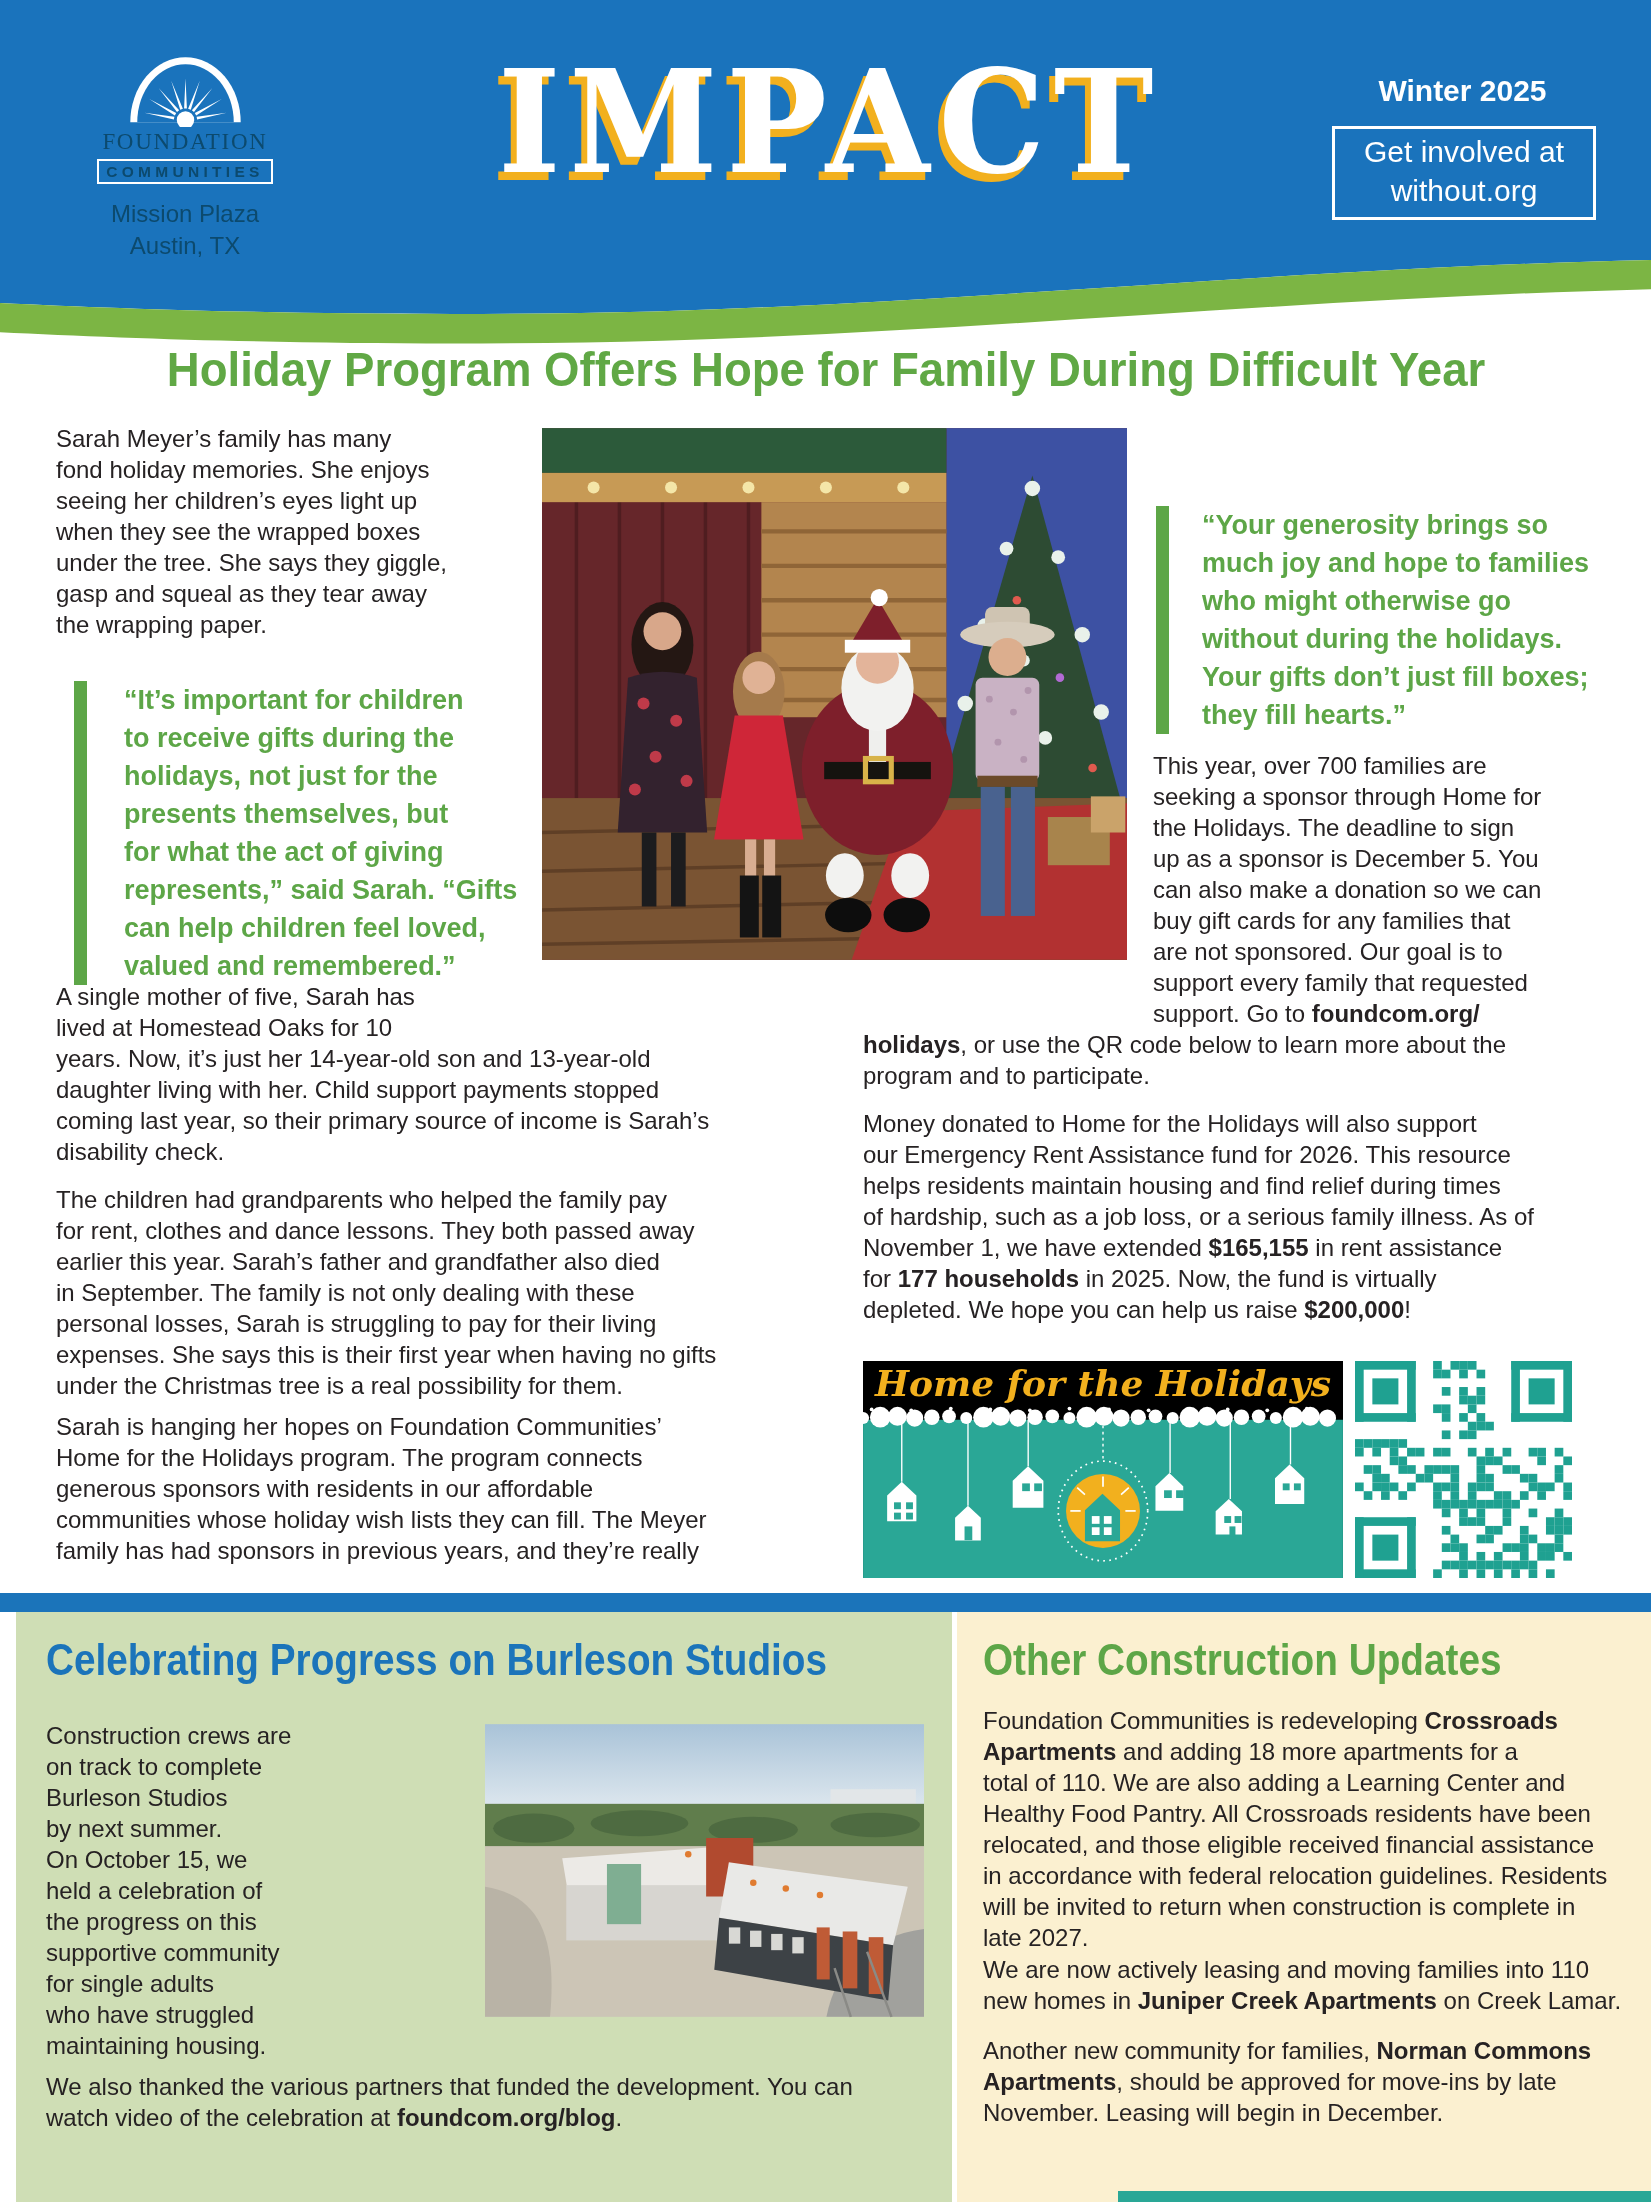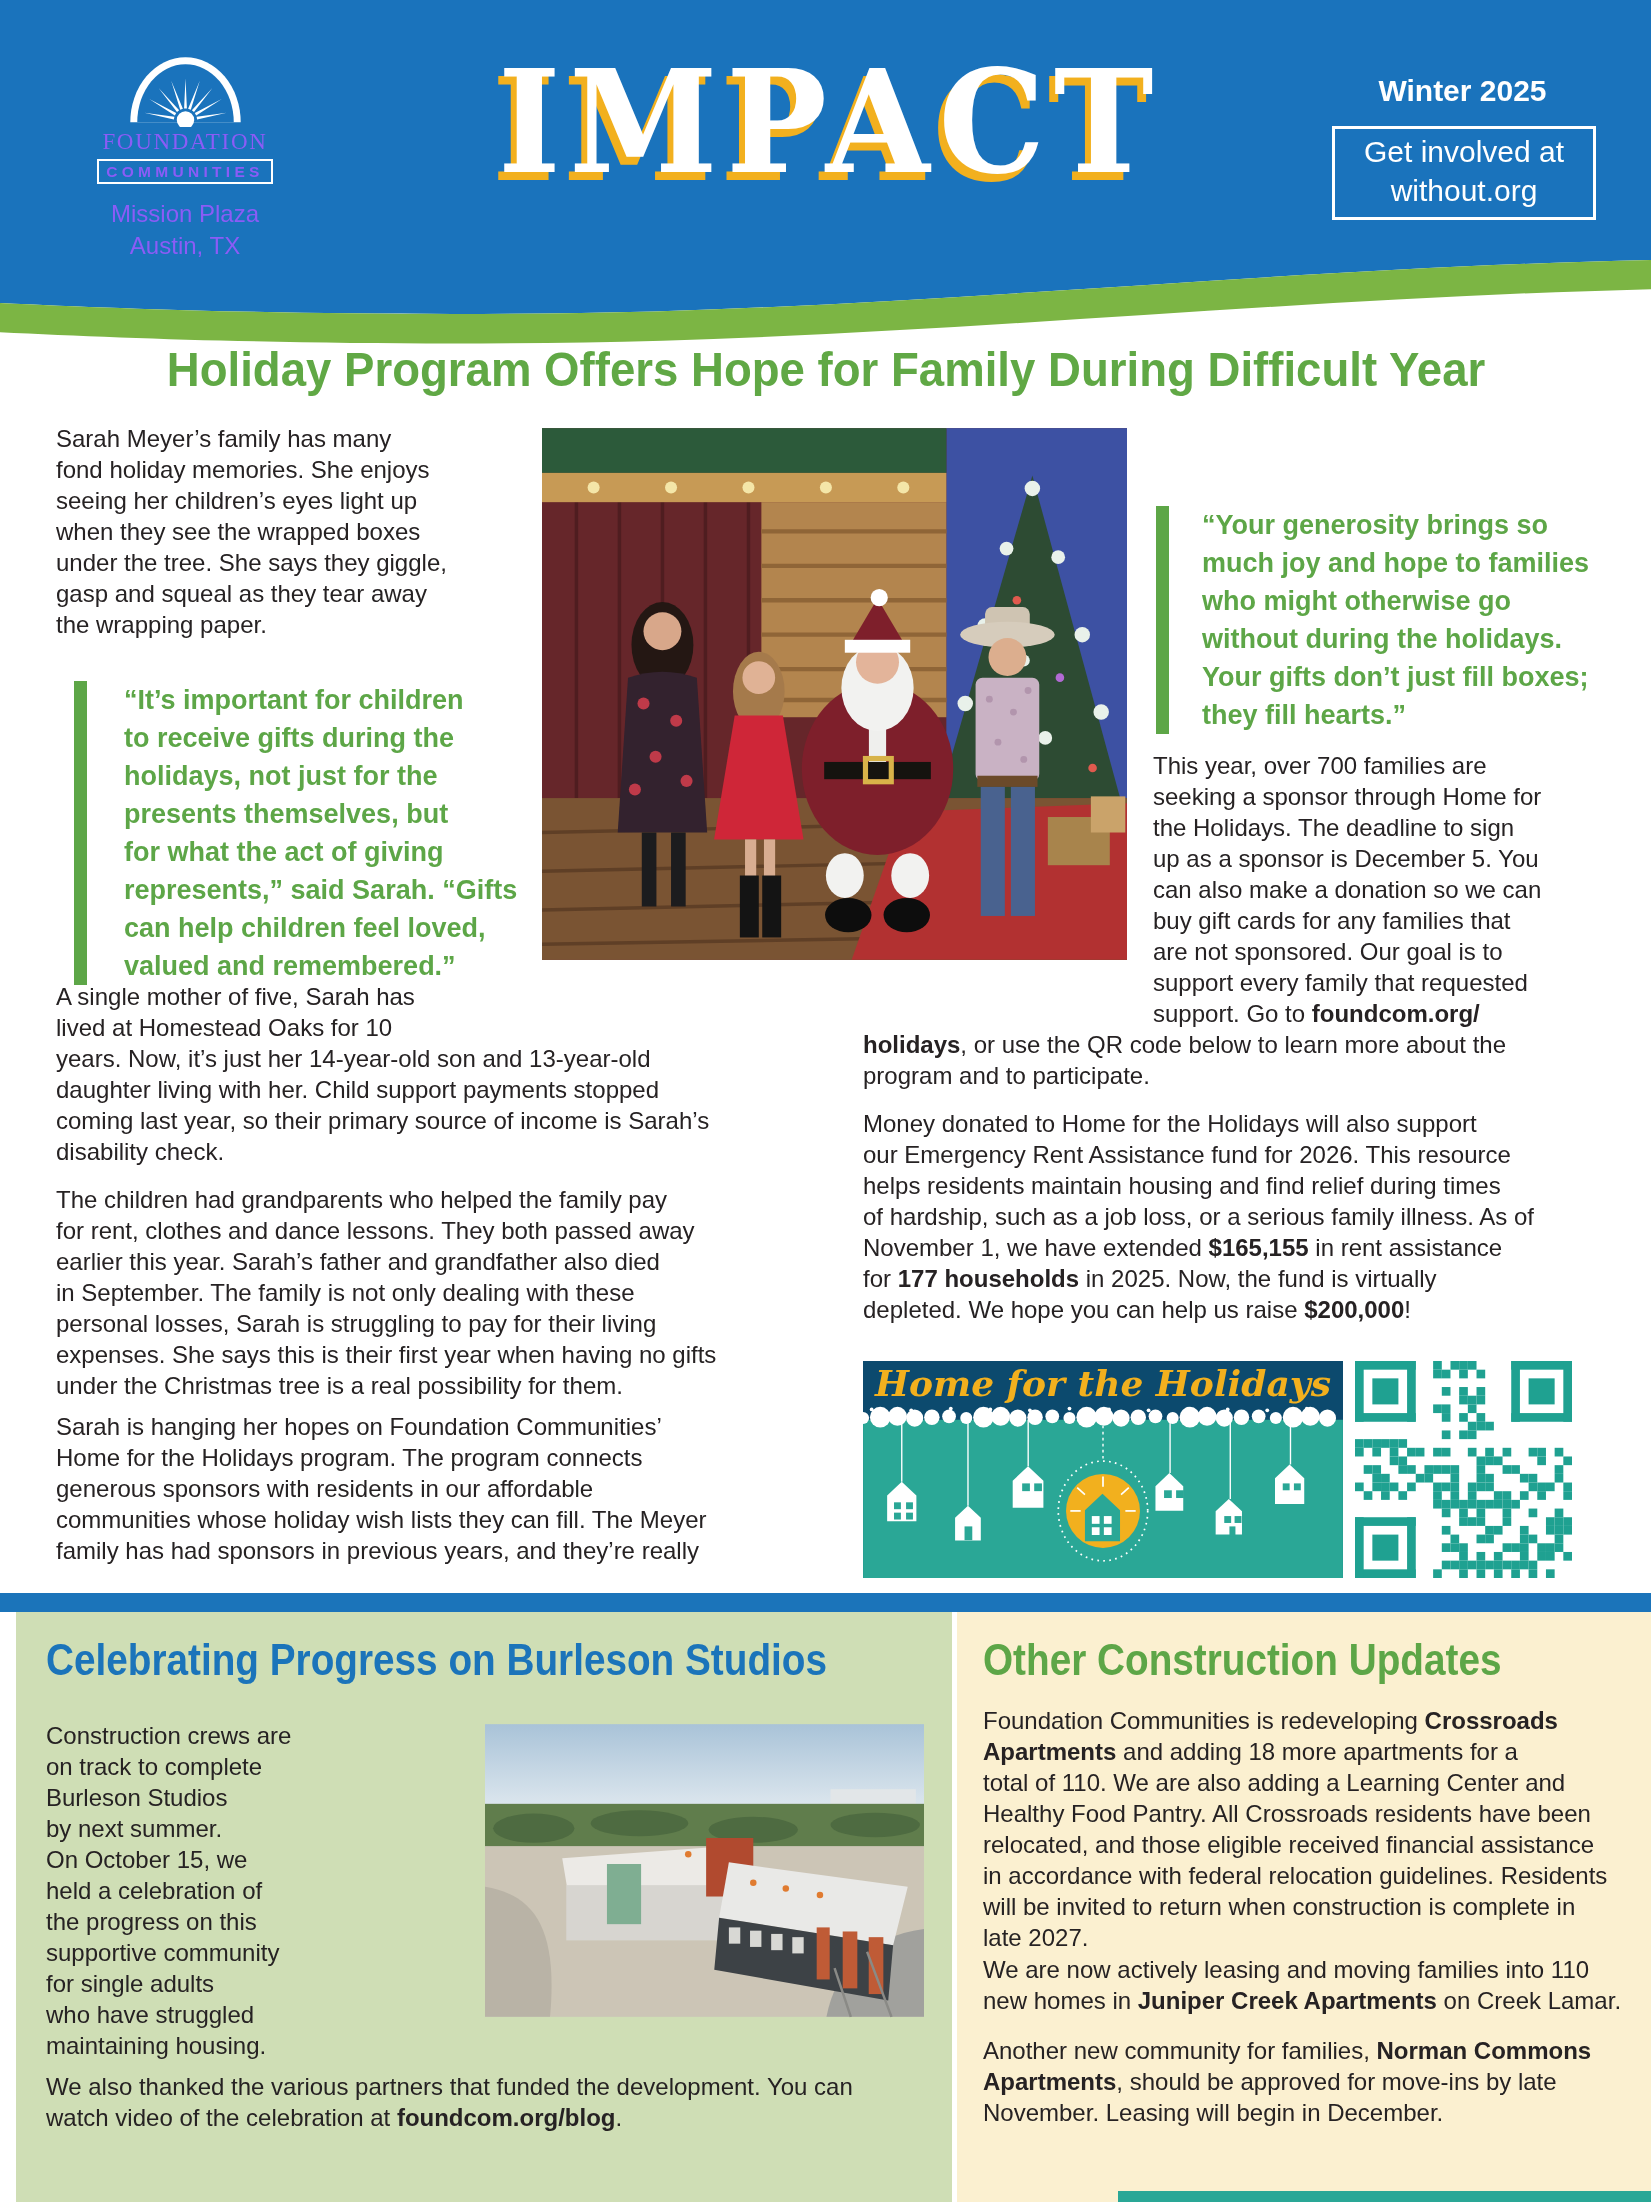--- a/index.html
+++ b/index.html
@@ -3,21 +3,21 @@
 <meta charset="utf-8">
 <style>
   html,body{margin:0;padding:0;background:#e8e8e8;}
   .page{position:relative;width:1652px;height:2203px;margin:0 auto;background:#ffffff;overflow:hidden;
         font-family:"Liberation Sans",sans-serif;color:#262223;}
   .abs{position:absolute;}
   .txt{white-space:pre-line;font-size:24px;line-height:31px;color:#262223;}
   .txt b{font-weight:bold;}
   
   .header-svg{left:0;top:0;width:1652px;height:370px;}
-  .logo-block{left:86px;top:34px;width:198px;text-align:center;color:#8b5cf6;}
+  .logo-block{left:86px;top:34px;width:198px;text-align:center;color:#0c4a6e;}
   .logo-foundation{font-family:"Liberation Serif",serif;font-size:23px;letter-spacing:1.7px;margin-top:1.7px;}
   .logo-communities{display:inline-block;border:2.6px solid #fff;padding:1.7px 6.9px;font-size:15.5px;
                     letter-spacing:4.3px;font-weight:600;margin-top:4.3px;}
   .logo-loc{font-size:24px;line-height:31px;margin-top:1px;}
   .logo-loc-wrap{margin-top:13.8px;}
   .masthead{left:387px;top:53px;width:886px;text-align:center;
             font-family:"DejaVu Serif",serif;font-weight:bold;font-size:134px;line-height:138px;
             color:#ffffff;letter-spacing:8.6px;text-shadow:-6px 7.7px 0 #f2b01e;transform:scaleY(1.06);}
   .issue{left:1325px;top:74px;width:275px;text-align:center;color:#fff;font-size:30px;font-weight:bold;}
   .cta-box{left:1332px;top:126px;width:258px;border:3.4px solid #fff;color:#fff;text-align:center;
@@ -26,21 +26,21 @@
   .headline{left:0;top:342px;width:1652px;text-align:center;color:#60a845;
             font-weight:800;font-size:49px;line-height:55px;transform:scaleX(.93);}
   .quote{font-weight:bold;font-size:27px;line-height:38px;color:#5da647;
          border-left:13.8px solid #5da647;padding-left:33px;white-space:pre-line;}
   .divider{left:0;top:1593px;width:1652px;height:19px;background:#1b74ba;}
   .sec-left{left:16px;top:1612px;width:936px;height:590px;background:#cfdeb5;}
   .sec-right{left:957px;top:1612px;width:695px;height:590px;background:#fbf0d0;}
   .sec-head{font-weight:800;font-size:44px;line-height:48px;transform:scaleX(.88);transform-origin:left;}
   .blue-h{color:#1b74ba;}
   .green-h{color:#5da647;}
-  .banner{left:863px;top:1361px;width:480px;height:217px;background:#0c4a6e;}
+  .banner{left:863px;top:1361px;width:480px;height:217px;background:#000000;}
   .banner-title{position:absolute;left:0;top:0;width:480px;text-align:center;
                 font-family:"DejaVu Serif",serif;font-style:italic;font-weight:bold;
                 font-size:36px;line-height:45px;color:#f2b01e;}
   .teal-strip{left:1118px;top:2191px;width:533px;height:11.2px;background:#2aa796;}
   svg{display:block;}
 </style>
 </head>
 <body>
 
 <div class="page">

